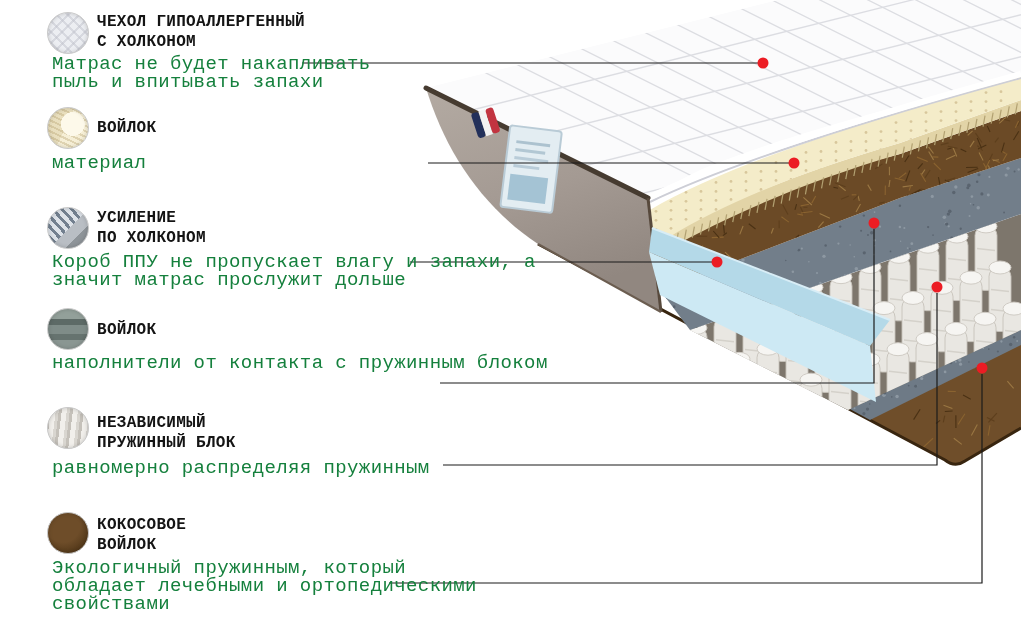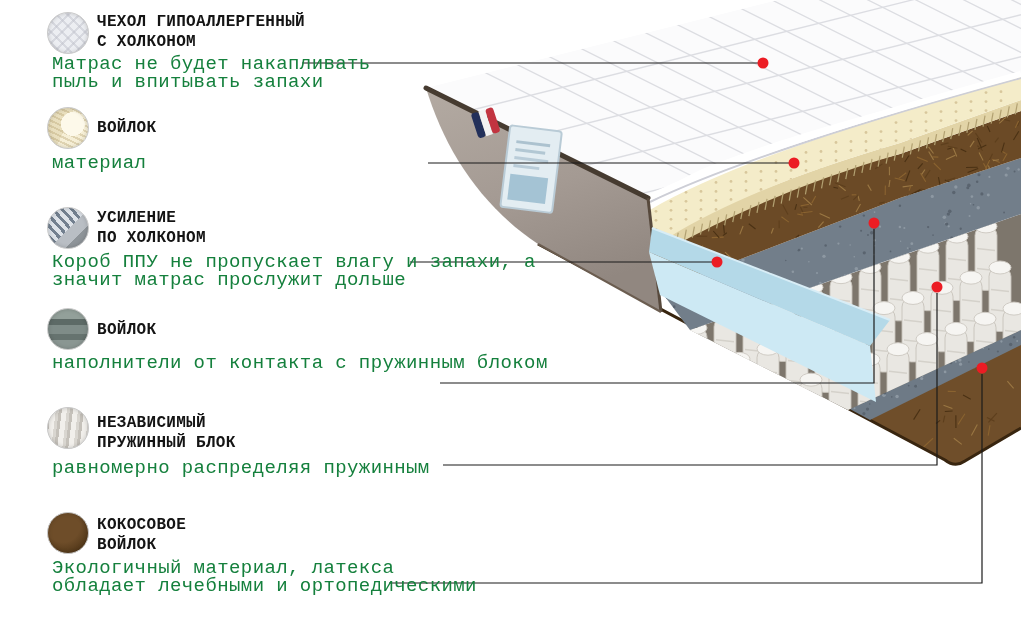--- a/index.html
+++ b/index.html
@@ -887,18 +887,19 @@
     </div>
   </div>
 
   <div class="section">
     <div class="sec-icon icon-coir" style="top:512px"></div>
     <div class="sec-title" style="top:515px">
       <div class="nw">КОКОСОВОЕ</div>
       <div class="nw">ВОЙЛОК</div>
     </div>
     <div class="sec-desc" style="top:559px">
-      <div class="nw">Экологичный материал, латекса</div>
+      <div class="nw">Экологичный пружинным, который</div>
       <div class="nw">обладает лечебными и ортопедическими</div>
+      <div class="nw">свойствами</div>
     </div>
   </div>
 
 </div>
 
 </body></html>

